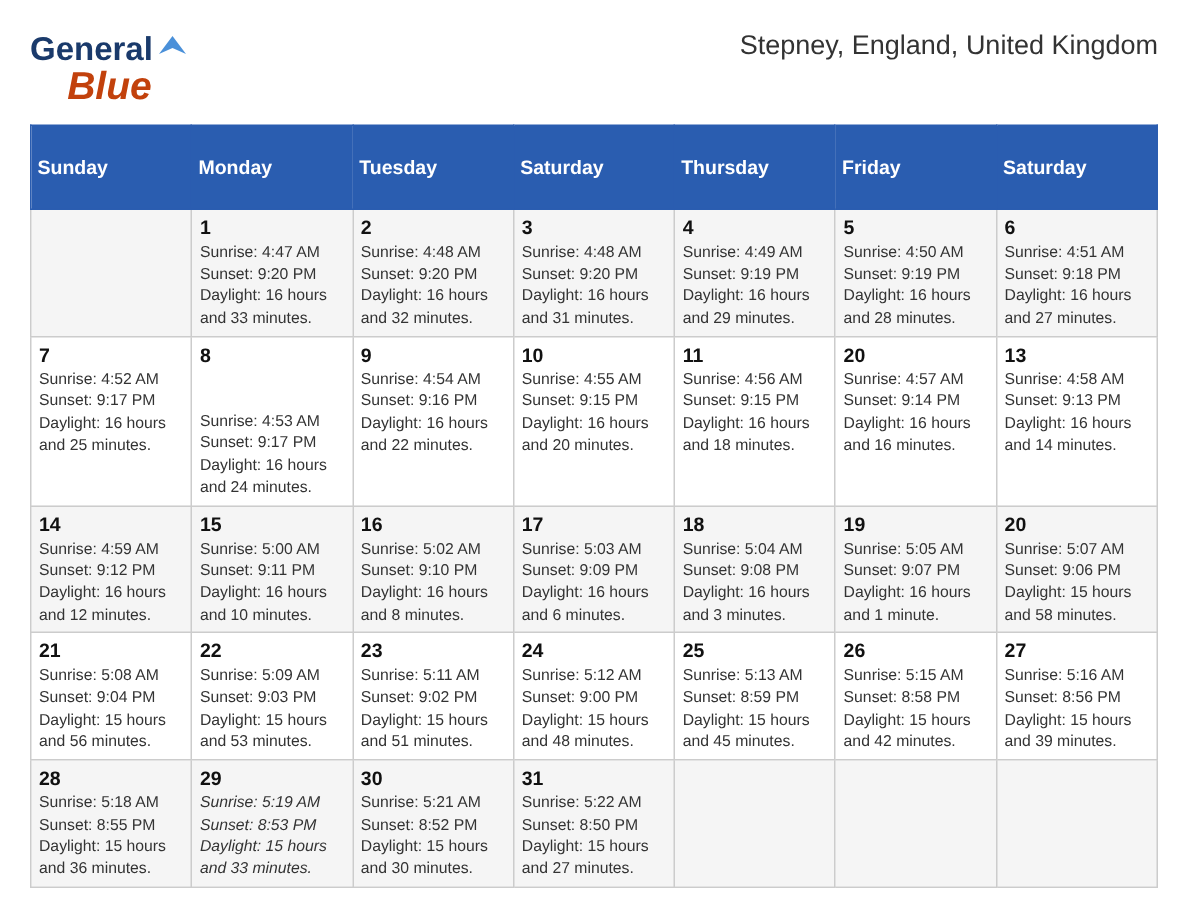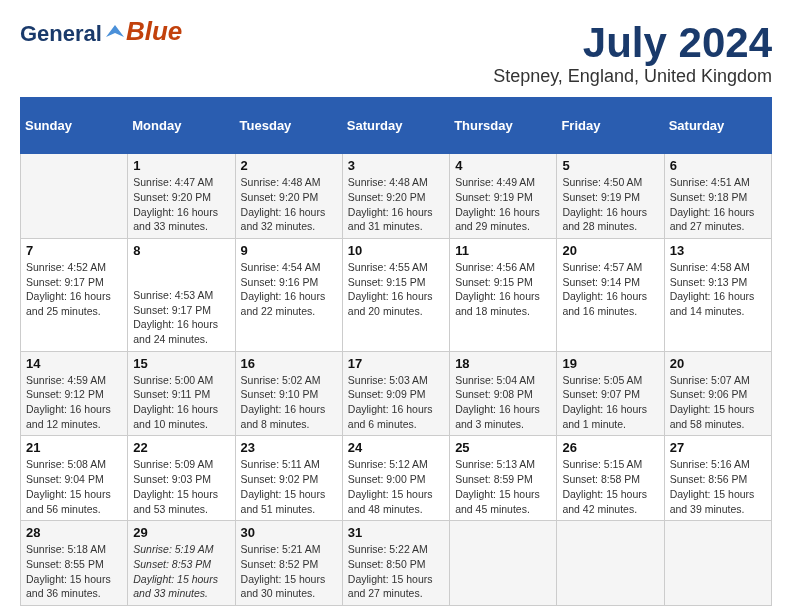--- a/index.html
+++ b/index.html
@@ -11,21 +11,21 @@
       padding: 20px;
     }
     .header-area {
       display: flex;
       justify-content: space-between;
       align-items: flex-start;
       margin-bottom: 10px;
     }
     .logo {
       display: flex;
-      flex-direction: row;
+      flex-direction: column;
       align-items: center;
     }
     .title-area {
       text-align: right;
     }
     .month-title {
       font-size: 42px;
       font-weight: bold;
       color: #1a3a6b;
       line-height: 1.1;
@@ -82,21 +82,20 @@
   <div class="logo">
     <div style="display:flex; align-items:center; gap:2px;">
       <span style="font-size:22px; font-weight:bold; color:#1a3a6b;">General</span>
       <svg width="22" height="22" viewBox="0 0 22 22">
         <polygon points="11,2 20,14 11,10 2,14" fill="#4a90d9"></polygon>
       </svg>
     </div>
     <span style="font-size:26px; font-weight:bold; color:#c2410c; margin-top:-4px;font-style:italic;">Blue</span>
   </div>
   <div class="title-area">
-    <div class="month-title">July 2024</div>
     <div class="location-title">Stepney, England, United Kingdom</div>
   </div>
 </div>
 
 <table class="calendar">
   <thead>
     <tr>
     <th>Sunday</th>
         <th>Monday</th>
         <th>Tuesday</th>

